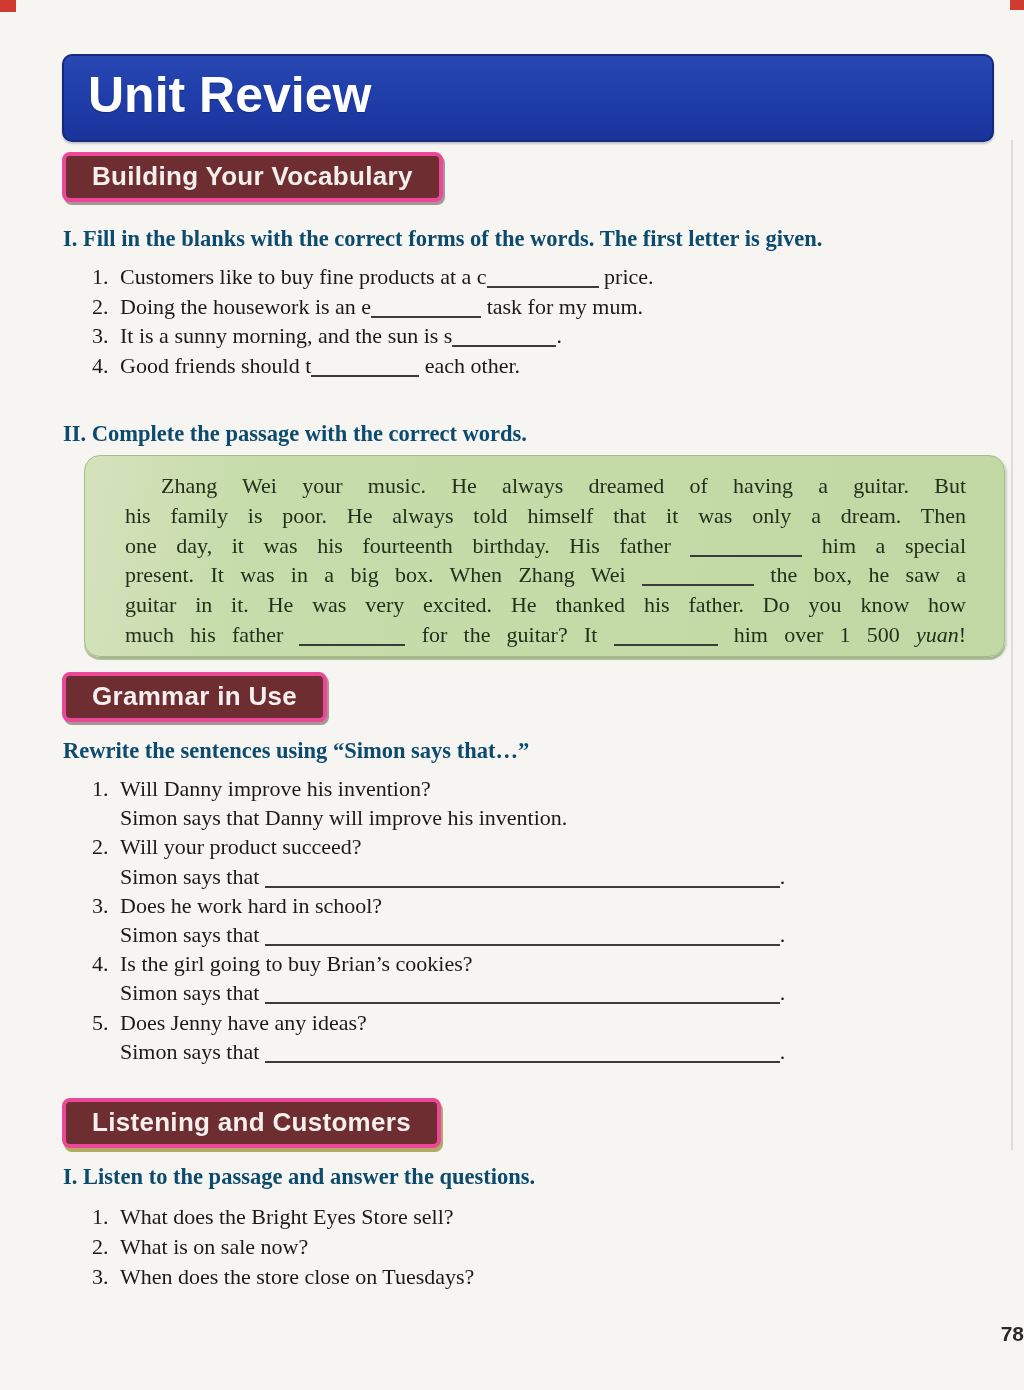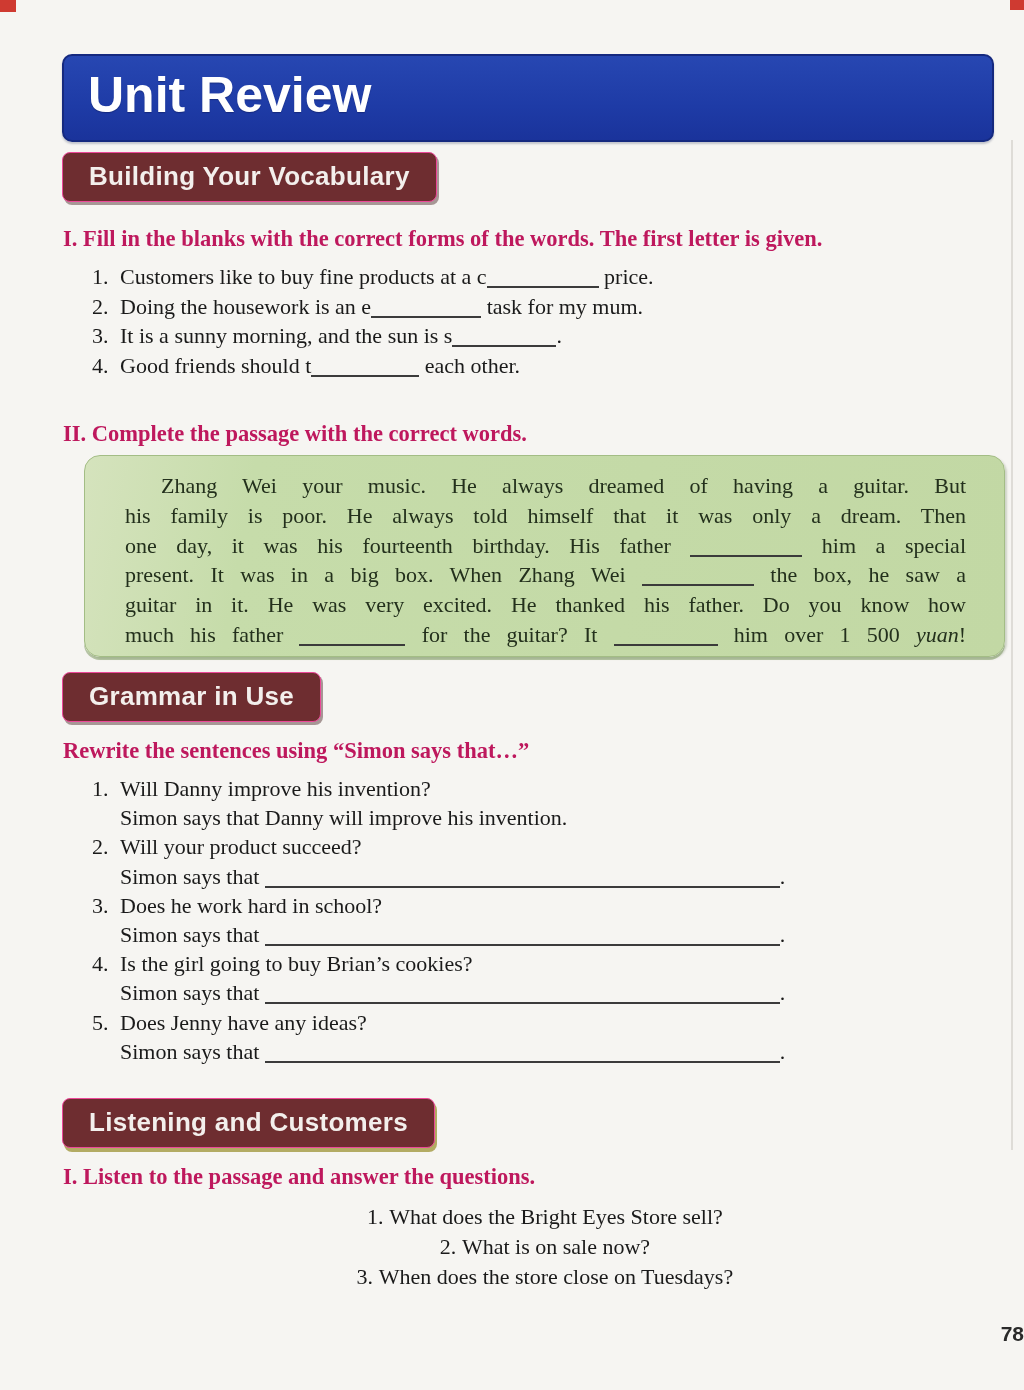--- a/index.html
+++ b/index.html
@@ -39,47 +39,47 @@
   }
 
   
   .tag{
     position:absolute;left:62px;height:50px;
     background:var(--tag-maroon,#6e2d30);
     border-radius:8px;
     display:inline-flex;align-items:center;
     padding:0 26px;
     box-shadow:2px 3px 0 rgba(58,20,22,.42);
-    border:1px solid #ec4899;
+    border:4px solid #ec4899;
     box-sizing:border-box;
   }
   .tag .tag-label{
     font-family:"Liberation Sans", sans-serif;
     font-weight:700;font-size:26px;color:#f3efec;letter-spacing:.3px;
     white-space:nowrap;padding-bottom:2px;
   }
   #vocab-tag{top:152px;}
   #grammar-tag{top:672px;}
   #listening-tag{top:1098px;box-shadow:2px 4px 0 #b3ab63;}
 
   
   .ex-title{
     position:absolute;left:63px;width:945px;
-    font-weight:700;font-size:22.5px;line-height:28px;color:#be185d;
+    font-weight:700;font-size:22.5px;line-height:28px;color:#0c4a6e;
   }
   #ex1-title{top:225px;}
   #ex2-title{top:420px;}
   #grammar-title{top:737px;}
   #listening-title{top:1163px;}
 
   
   .list{position:absolute;left:92px;width:900px;font-size:22px;}
   #ex1-list{top:262px;line-height:29.5px;}
   #grammar-list{top:774px;line-height:29.2px;}
-  #listening-list{top:1202px;line-height:30px;text-align:center;}
+  #listening-list{top:1202px;line-height:30px;}
   .line{white-space:nowrap;}
   .num{display:inline-block;min-width:28px;}
   .answer{margin-left:28px;}
 
   
   .blank{
     display:inline-block;height:5px;
     border-bottom:2.5px solid #3b3b3b;
     vertical-align:-4px;
   }

